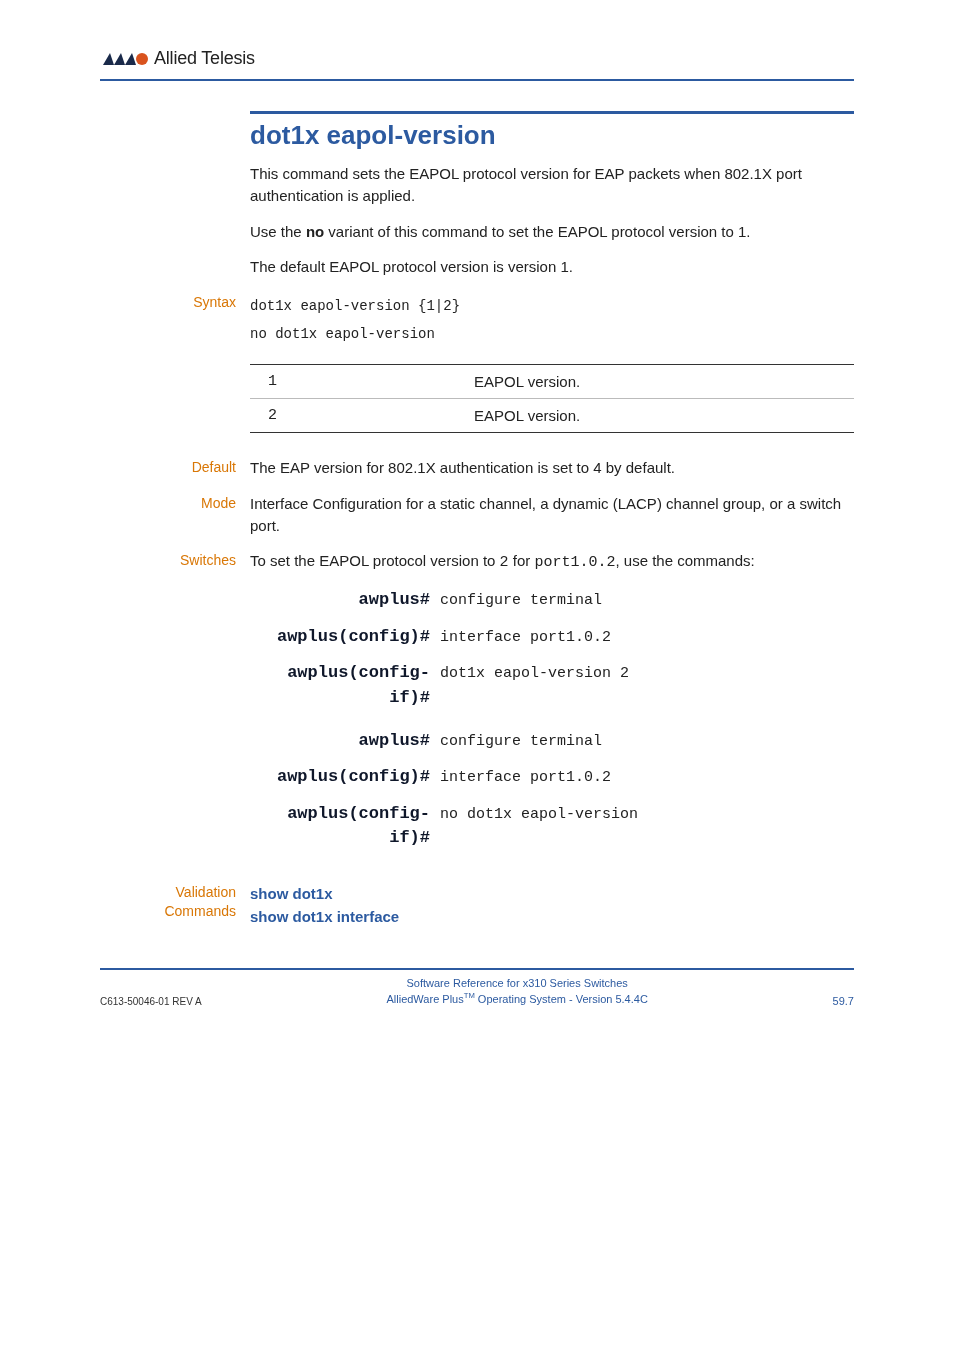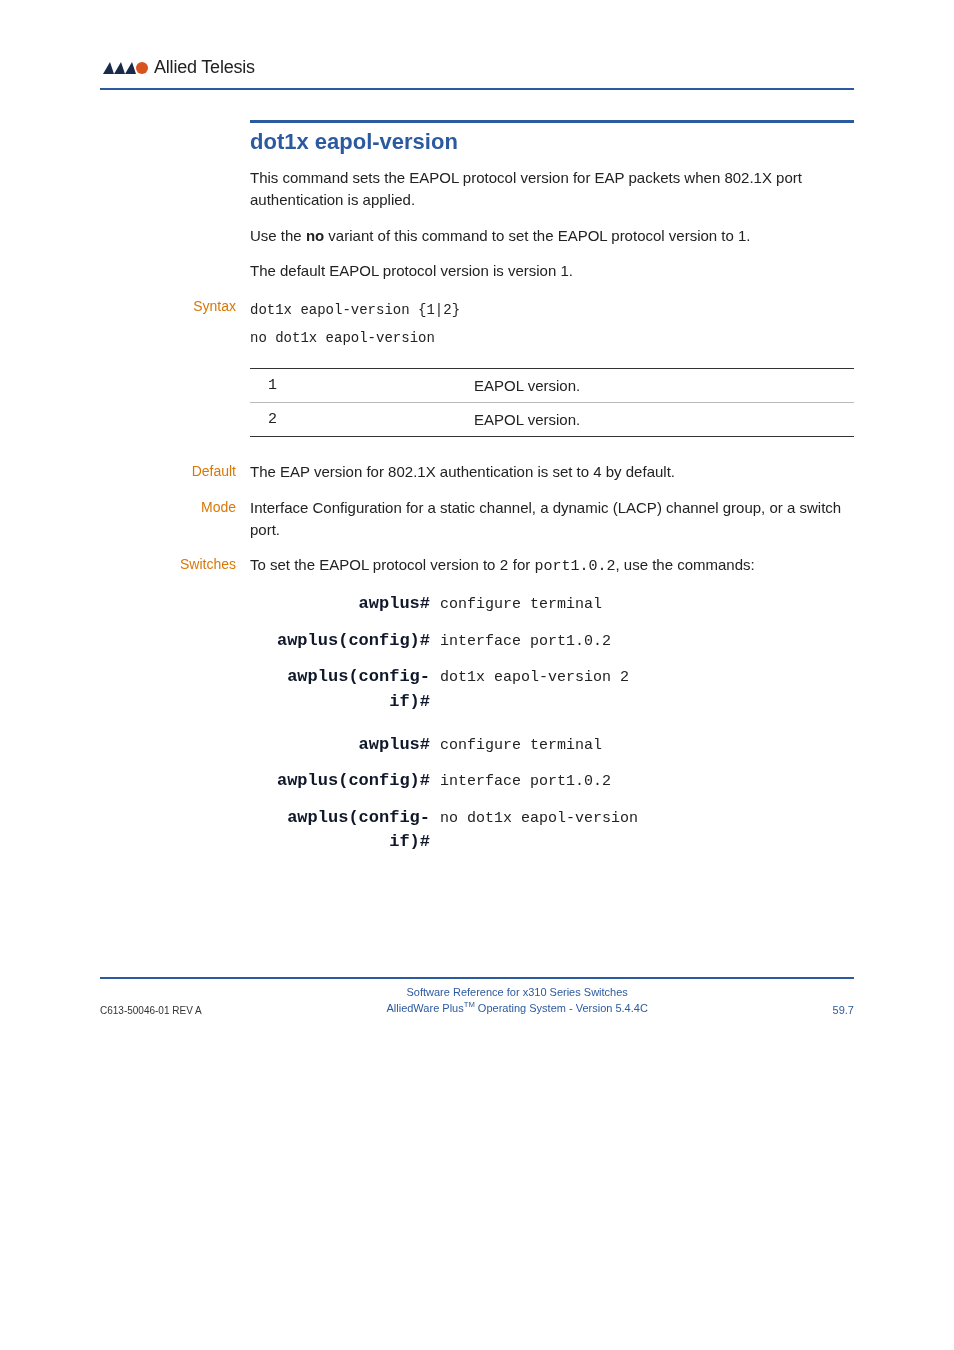--- a/index.html
+++ b/index.html
@@ -17,21 +17,20 @@
     color: var(--text);
     font-family: "Segoe UI", "Helvetica Neue", Arial, sans-serif;
     font-size: 15px;
   }
   .page {
     width: 954px;
     height: 1037px;
     box-sizing: border-box;
     padding: 48px 100px 30px 100px;
     position: relative;
-    margin-top: 9px;
   }
   .header {
     display: flex;
     align-items: center;
     margin-bottom: 10px;
   }
   .logo {
     display: flex;
     align-items: center;
     gap: 6px;
@@ -53,21 +52,21 @@
     margin-left: 150px;
   }
   .content-rule {
     border: none;
     border-top: 3px solid var(--blue);
     margin: 0 0 6px 0;
   }
   h1.cmd-title {
     color: var(--blue);
     font-weight: 600;
-    font-size: 22px;
+    font-size: 26px;
     margin: 0 0 12px 0;
   }
   p {
     margin: 0 0 14px 0;
     line-height: 1.45;
   }
   .row {
     display: flex;
     align-items: flex-start;
     margin-bottom: 14px;
@@ -276,20 +275,30 @@
             <div class="cli-cmd">interface port1.0.2</div>
           </div>
           <div class="cli-row">
             <div class="cli-prompt">awplus(config-if)#</div>
             <div class="cli-cmd">no dot1x eapol-version</div>
           </div>
         </div>
       </div>
     </div>
 
+    <div class="row">
+      <div class="label multi">
+        <span>Validation</span><br>
+        <span>Commands</span>
+      </div>
+      <div class="body links">
+        <a href="#">show dot1x</a>
+        <a href="#">show dot1x interface</a>
+      </div>
+    </div>
 
   </div>
 
   <div class="footer">
     <hr class="footer-rule">
     <div class="footer-row">
       <div class="footer-left">C613-50046-01 REV A</div>
       <div class="footer-center">
         <div>Software Reference for x310 Series Switches</div>
         <div>

